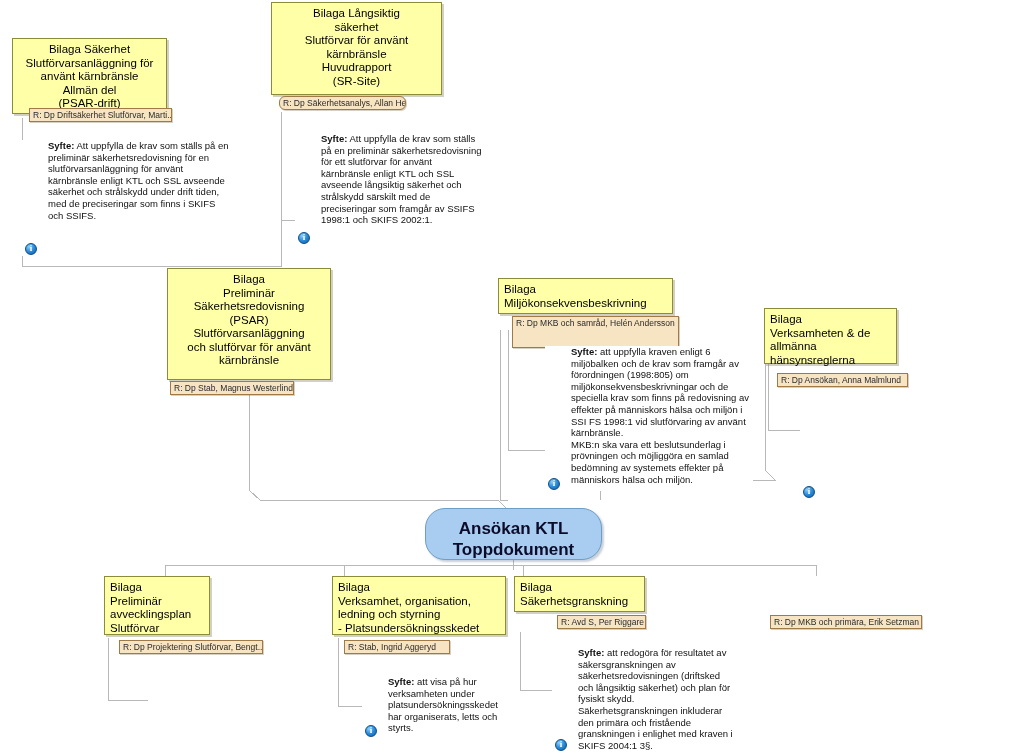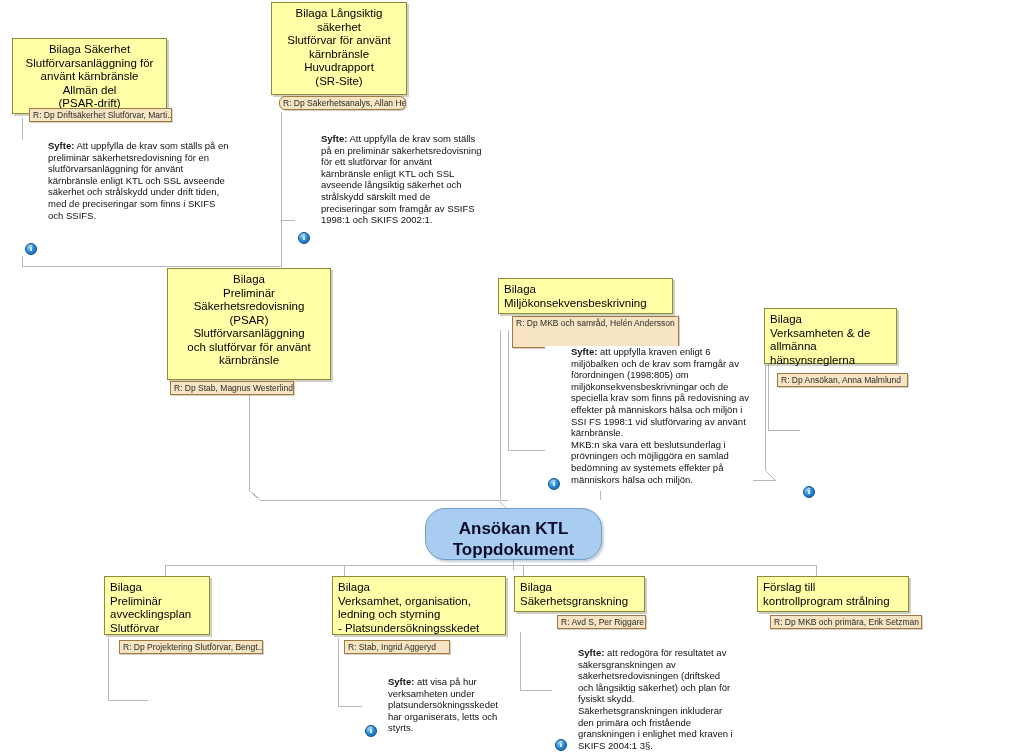--- a/index.html
+++ b/index.html
@@ -137,21 +137,21 @@
   <div class="rtag" style="left:29px;top:108px;width:143px;height:14px;">
     <span>R: Dp Driftsäkerhet Slutförvar, Marti...</span>
   </div>
   <div class="comment" style="left:22px;top:140px;width:212px;height:116px;">
     <span class="infoicon"></span>
     <div class="ctext">
       <b>Syfte:</b><span style="white-space:pre-line"> Att uppfylla de krav som ställs på en preliminär säkerhetsredovisning för en slutförvarsanläggning för använt kärnbränsle enligt KTL och SSL avseende  säkerhet  och strålskydd under drift tiden, med de preciseringar som finns i SKIFS och SSIFS.</span>
     </div>
   </div>
 
-  <div class="node center-c" style="left:271px;top:2px;width:136px;height:93px;">
+  <div class="node center-c" style="left:271px;top:2px;width:171px;height:93px;">
     <span style="white-space:pre-line">Bilaga Långsiktig
 säkerhet
 Slutförvar för använt
 kärnbränsle
 Huvudrapport
 (SR-Site)</span>
   </div>
   <div class="rtag" style="left:279px;top:96px;width:127px;height:14px;border-radius:6px;">
     <span>R: Dp Säkerhetsanalys, Allan Hedin</span>
   </div>
@@ -237,21 +237,17 @@
     <span>R: Avd S, Per Riggare</span>
   </div>
   <div class="comment" style="left:552px;top:647px;width:185px;height:105px;">
     <span class="infoicon"></span>
     <div class="ctext">
       <b>Syfte:</b><span style="white-space:pre-line"> att redogöra för resultatet av säkersgranskningen av säkerhetsredovisningen (driftsked och långsiktig säkerhet) och plan för fysiskt skydd.
 Säkerhetsgranskningen inkluderar den primära och fristående granskningen i enlighet med kraven i SKIFS 2004:1 3§.</span>
     </div>
   </div>
 
-  <div class="node left-a" style="left:757px;top:576px;width:152px;height:36px;">
-    <span style="white-space:pre-line">Förslag till
-kontrollprogram strålning</span>
-  </div>
   <div class="rtag" style="left:770px;top:615px;width:152px;height:14px;">
     <span>R: Dp MKB och primära, Erik Setzman</span>
   </div>
 
 </div>
 
 </body></html>

